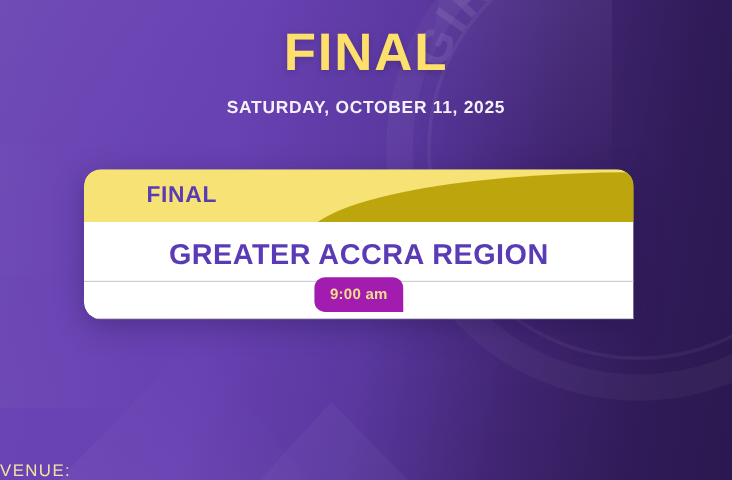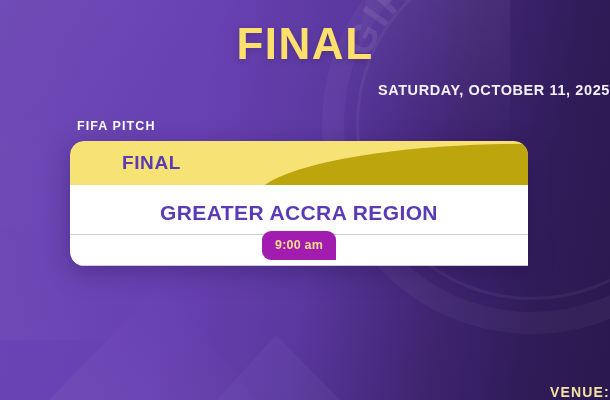--- a/index.html
+++ b/index.html
@@ -83,21 +83,21 @@
     color:#fce06b;
     font-size:44px;
     font-weight:bold;
     letter-spacing:1.5px;
     line-height:1;
     text-shadow:0 2px 6px rgba(0,0,0,.18);
   }
   .subtitle{
     position:absolute;
     left:0; right:0; top:82px;
-    text-align:right;
+    text-align:center;
     color:#f4f1fb;
     font-size:14.5px;
     font-weight:600;
     letter-spacing:.6px;
   }
 
   .pitch-label{
     position:absolute;
     left:77px; top:119px;
     color:#ffffff;
@@ -145,21 +145,21 @@
     background:#ffffff;
     border-radius:0 0 0 14px;
     padding:0;
   }
 
   .team{
     height:46px;
     line-height:46px;
     text-align:center;
     color:#5b3bb5;
-    font-size:21px;
+    font-size:24px;
     font-weight:bold;
     letter-spacing:.4px;
   }
   .team.top{ padding-top:3px; height:49px; line-height:49px; }
   .team.bottom{ padding-bottom:6px; height:52px; line-height:46px; }
 
   .time-row{
     position:relative;
     height:32px;
     border-top:1px solid #cfcbd6;
@@ -177,24 +177,24 @@
     padding:7px 13px 8px 13px;
     border-radius:9px 9px 0 9px;
     letter-spacing:.2px;
     white-space:nowrap;
   }
 
   
   .venue{
     position:absolute;
     left:0; right:0; top:384px;
-    text-align:right;
+    text-align:left;
     color:#f5e2a3;
     font-size:14px;
-    font-weight:bold;
+    font-weight:normal;
     letter-spacing:1.2px;
   }
 </style>
 </head>
 <body>
 
 <div class="poster">
 
   <div class="facet f1"></div>
   <div class="facet f5"></div>
@@ -211,21 +211,20 @@
       </defs>
       <text>
         <textPath href="#wmArc" startOffset="6%">GIRLS CHAMPIONSHIP</textPath>
       </text>
     </svg>
   </div>
 
   <div class="title">FINAL</div>
   <div class="subtitle">SATURDAY, OCTOBER 11, 2025</div>
 
-  <div class="pitch-label">FIFA PITCH</div>
 
   <div class="card">
     <div class="card-head">
       <div class="gold"></div>
       <div class="label">FINAL</div>
     </div>
     <div class="card-body">
       <div class="team top">GREATER ACCRA REGION</div>
       <div class="time-row">
         <div class="time-badge">9:00 am</div>

